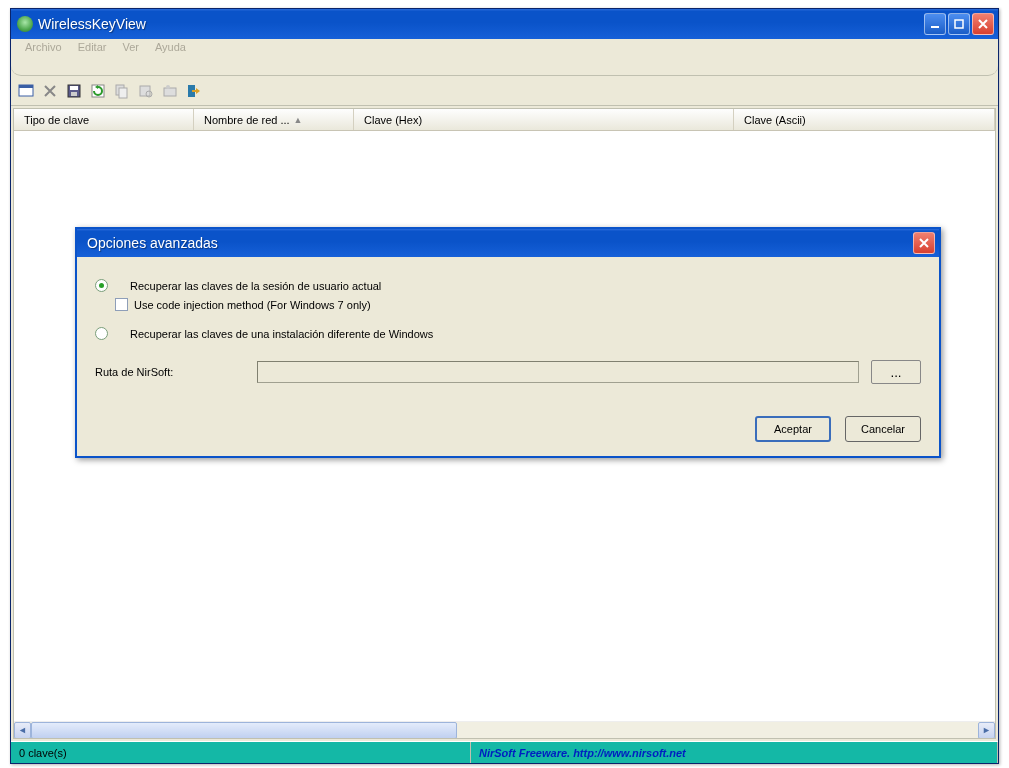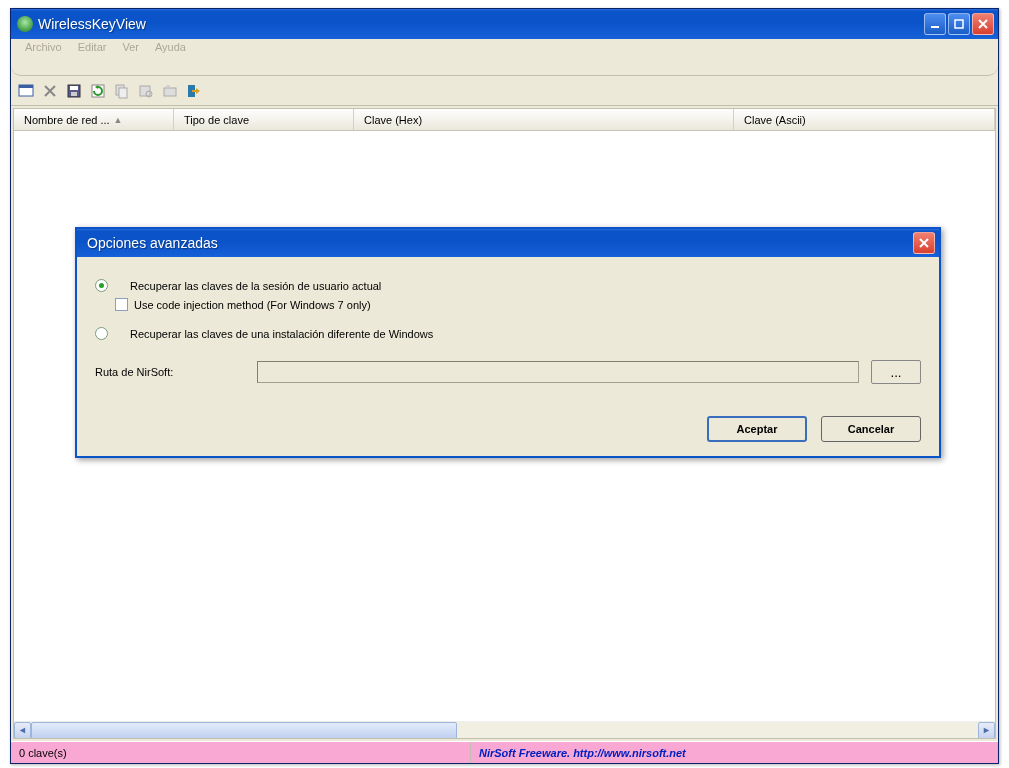--- a/index.html
+++ b/index.html
@@ -172,21 +172,21 @@
   width: 45%;
   height: 17px;
   background: linear-gradient(to bottom, #e4ecfb, #c0d0f0);
   border: 1px solid #9db4db;
   border-radius: 2px;
 }
 
 
 .statusbar {
   height: 22px;
-  background: #f9a8d4;
+  background: #14b8a6;
   border-top: 1px solid #fff;
   display: flex;
   align-items: center;
 }
 .status-cell {
   padding: 2px 8px;
   border-right: 1px solid #c0c0b0;
   height: 100%;
   display: flex;
   align-items: center;
@@ -270,28 +270,27 @@
   border-radius: 2px;
   cursor: pointer;
 }
 .dialog-buttons {
   display: flex;
   justify-content: flex-end;
   gap: 14px;
   padding-top: 8px;
 }
 .dlg-btn {
-  width: 100px; height: 26px;
+  width: 76px; height: 26px;
   background: #ece9d8;
   border: 1px solid #666;
   border-radius: 3px;
   cursor: pointer;
   font-family: Tahoma, sans-serif;
   font-size: 11px;
-  font-weight: bold;
 }
 .dlg-btn.default {
   border: 2px solid #3a6dbb;
 }
 </style>
 </head>
 <body>
 
 <div class="main-window">
 
@@ -372,26 +371,26 @@
       <svg width="16" height="16">
           <rect x="2" y="2" width="7" height="12" fill="#2a7aaa"></rect>
           <path d="M10 5 L14 8 L10 11 Z" fill="#d8a028"></path>
           <rect x="6" y="7" width="6" height="2" fill="#d8a028"></rect>
         </svg>
     </div>
   </div>
 
   <div class="content">
     <div class="col-headers">
+      <div class="col-header" style="width:180px">
+        <span>Tipo de clave</span>
+      </div>
       <div class="col-header" style="width:160px">
         <span>Nombre de red ...</span>
         <span class="sort-arrow">▲</span>
-      </div>
-      <div class="col-header" style="width:180px">
-        <span>Tipo de clave</span>
       </div>
       <div class="col-header" style="width:380px">
         <span>Clave (Hex)</span>
       </div>
       <div class="col-header" style="flex:1">
         <span>Clave (Ascii)</span>
       </div>
     </div>
     <div class="list-body"></div>
     <div class="hscroll">

